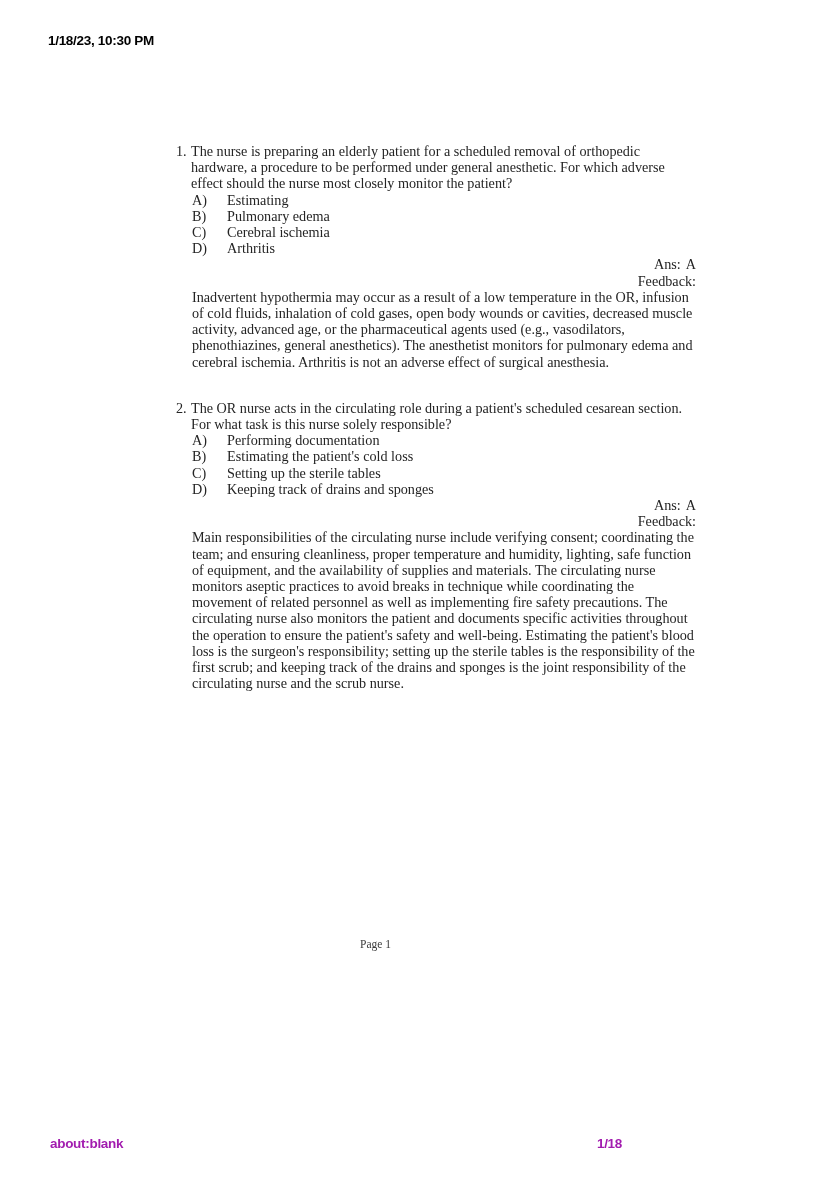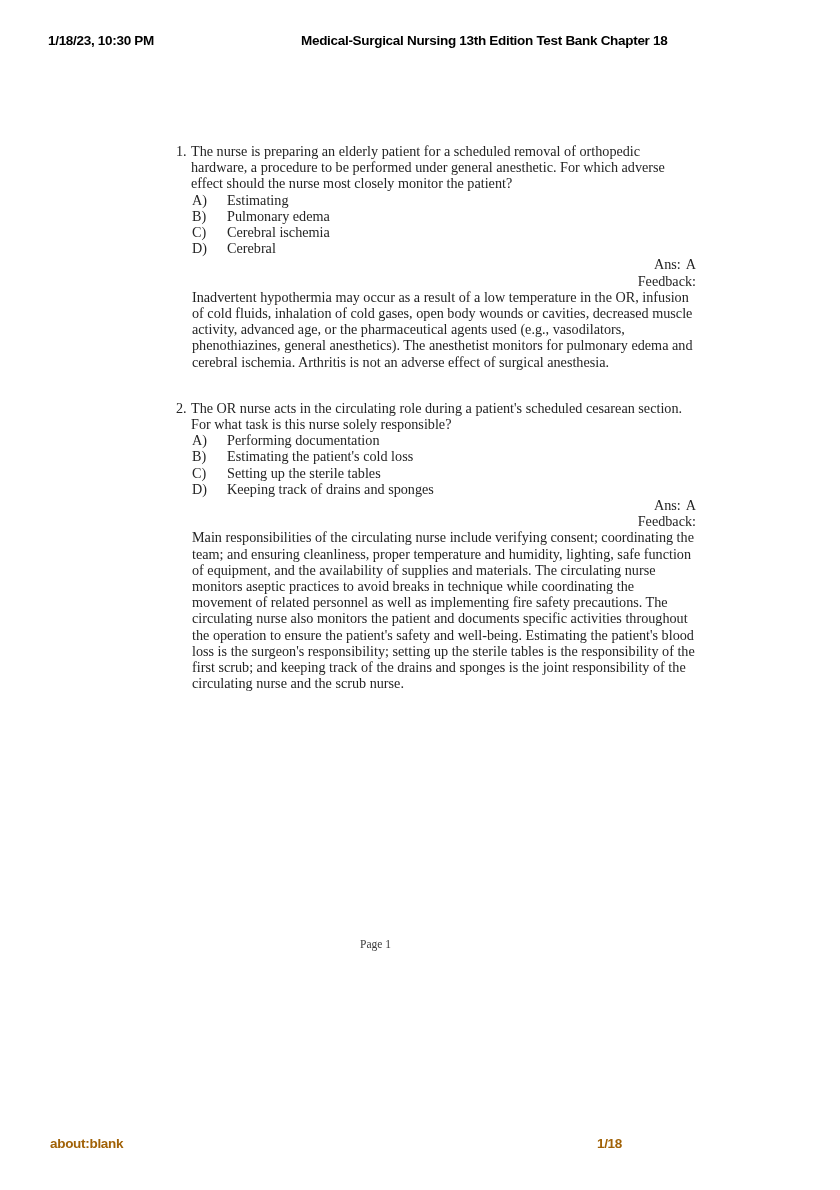--- a/index.html
+++ b/index.html
@@ -45,21 +45,21 @@
   
   .print-footer {
     position: absolute;
     bottom: 34px;
     left: 0;
     width: 688px;
     height: 20px;
     font-family: "Liberation Sans", "DejaVu Sans", sans-serif;
     font-weight: bold;
     font-size: 13.5px;
-    color: #a16207;
+    color: #a21caf;
     letter-spacing: -0.3px;
   }
   .print-footer .pf-url {
     position: absolute;
     left: 50px;
     white-space: nowrap;
   }
   .print-footer .pf-page {
     position: absolute;
     right: 66px;
@@ -139,21 +139,20 @@
     font-size: 11.5px;
     color: #3a3a3a;
     font-family: "Liberation Serif", "DejaVu Serif", serif;
   }
 </style>
 </head>
 <body>
 
 <div class="print-header">
   <span class="ph-date">1/18/23, 10:30 PM</span>
-  <span class="ph-title">Medical-Surgical Nursing 13th Edition Test Bank Chapter 18</span>
 </div>
 
 <div class="doc-body">
 
   <div class="question-block">
     <div class="q-stem">
       <span class="q-number">1.</span>
       <span>The nurse is preparing an elderly patient for a scheduled removal of orthopedic hardware, a procedure to be performed under general anesthetic. For which adverse effect should the nurse most closely monitor the patient?</span>
     </div>
     <div class="q-options">
@@ -164,21 +163,21 @@
       <div class="q-option">
         <span class="opt-letter">B)</span>
         <span class="opt-text">Pulmonary edema</span>
       </div>
       <div class="q-option">
         <span class="opt-letter">C)</span>
         <span class="opt-text">Cerebral ischemia</span>
       </div>
       <div class="q-option">
         <span class="opt-letter">D)</span>
-        <span class="opt-text">Cerebral</span>
+        <span class="opt-text">Arthritis</span>
       </div>
     </div>
     <div class="q-ans">
       <span>Ans:</span><span class="ans-key">A</span>
     </div>
     <div class="q-feedback-label">Feedback:</div>
     <div class="q-feedback-text">Inadvertent hypothermia may occur as a result of a low temperature in the OR, infusion of cold fluids, inhalation of cold gases, open body wounds or cavities, decreased muscle activity, advanced age, or the pharmaceutical agents used (e.g., vasodilators, phenothiazines, general anesthetics). The anesthetist monitors for pulmonary edema and cerebral ischemia. Arthritis is not an adverse effect of surgical anesthesia.</div>
   </div>
 
   <div class="question-block">

